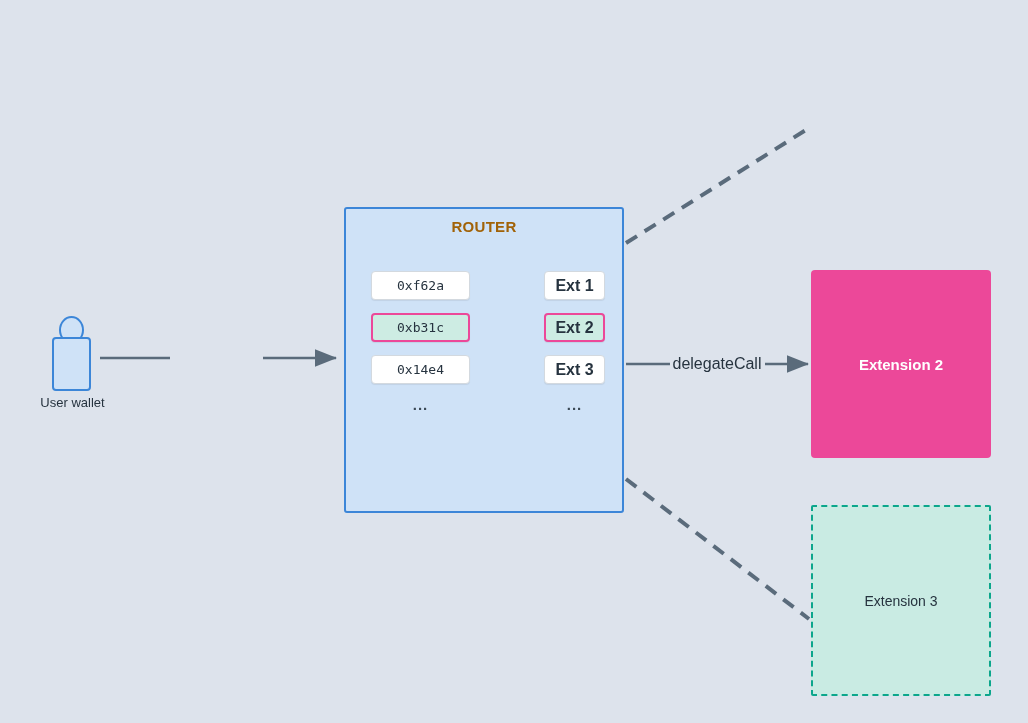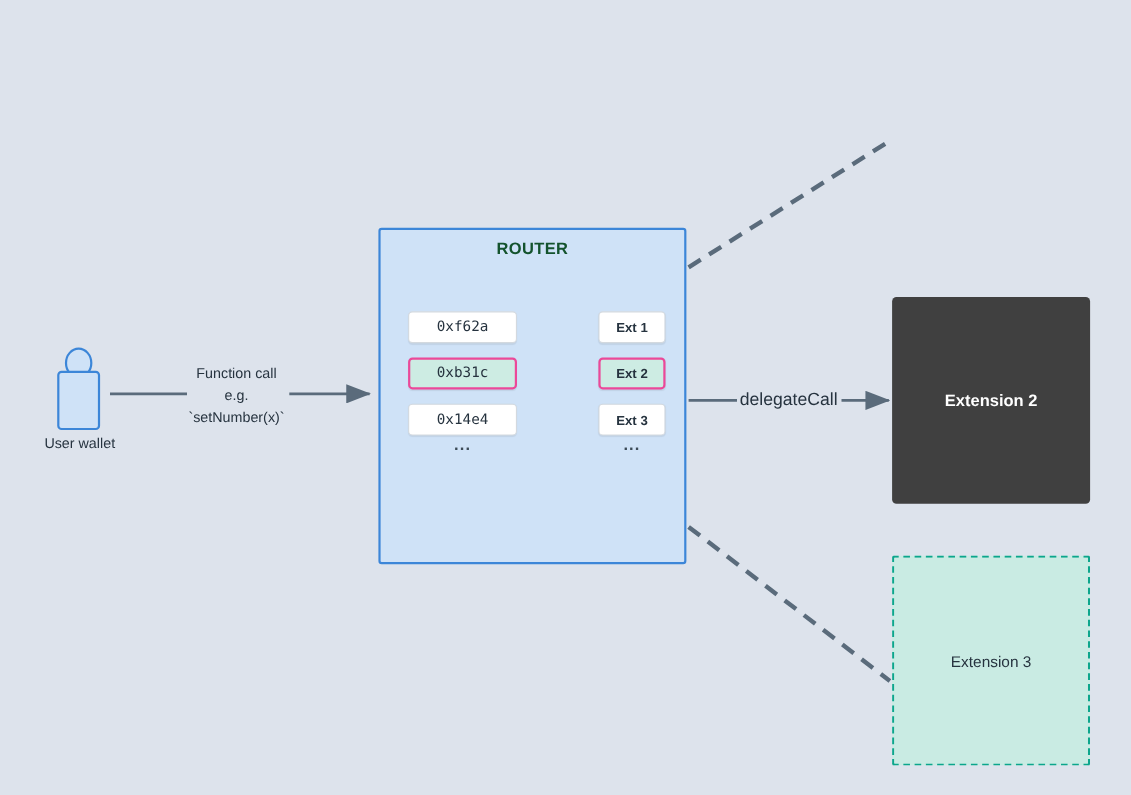--- a/index.html
+++ b/index.html
@@ -34,49 +34,48 @@
     border: 2px solid #3c86d8;
     border-radius: 3px;
     box-sizing: border-box;
   }
   .router-title {
     left: 344px; top: 218px;
     width: 280px;
     text-align: center;
     font-size: 15px;
     font-weight: bold;
-    color: #14532d;
+    color: #a16207;
     letter-spacing: 0.3px;
   }
 
   
   .chip {
     box-sizing: border-box;
     display: flex;
     align-items: center;
     justify-content: center;
     border-radius: 4px;
     background: #ffffff;
     border: 1px solid #d3d9df;
     box-shadow: 0 1px 1px rgba(0,0,0,0.07);
-    margin-top: 12px;
   }
   .chip.sel {
     left: 371px;
     width: 99px;
     height: 29px;
     font-family: "DejaVu Sans Mono", monospace;
     font-size: 13px;
     color: #26333f;
   }
   .chip.ext {
     left: 544px;
     width: 61px;
     height: 29px;
-    font-size: 12px;
+    font-size: 16px;
     font-weight: bold;
     color: #26333f;
   }
   .chip.hl {
     background: #cdece3;
     border: 2px solid #ec4899;
   }
   .dots {
     font-size: 15px;
     font-weight: bold;
@@ -95,21 +94,21 @@
     justify-content: center;
     border-radius: 2px;
   }
   .ext-panel.dashed {
     background: #c9ebe3;
     border: 2px dashed #0ca68c;
     color: #26333f;
     font-size: 14px;
   }
   .ext-panel.solid {
-    background: #404040;
+    background: #ec4899;
     color: #ffffff;
     font-size: 15px;
     font-weight: bold;
     border-radius: 4px;
   }
 
   
   .actor-label {
     left: 10px; top: 395px;
     width: 125px;
@@ -166,25 +165,20 @@
     <line x1="626" y1="364" x2="670" y2="364" stroke="#5a6b7b" stroke-width="2.5"></line>
     <line x1="765" y1="364" x2="808" y2="364" stroke="#5a6b7b" stroke-width="2.5" marker-end="url(#arrowGray)"></line>
 
     <line x1="626" y1="243" x2="809" y2="128" stroke="#5a6b7b" stroke-width="4" stroke-dasharray="13 9"></line>
 
     <line x1="626" y1="479" x2="809" y2="619" stroke="#5a6b7b" stroke-width="4" stroke-dasharray="13 9"></line>
   </svg>
 
   <div class="abs actor-label">User wallet</div>
 
-  <div class="abs call-label">
-    <div>Function call</div>
-    <div>e.g.</div>
-    <div>`setNumber(x)`</div>
-  </div>
 
   <div class="abs router-box"></div>
   <div class="abs router-title">ROUTER</div>
 
   <div class="abs chip sel" style="top:271px;">0xf62a</div>
   <div class="abs chip ext" style="top:271px;">Ext 1</div>
 
   <div class="abs chip sel hl" style="top:313px;">0xb31c</div>
   <div class="abs chip ext hl" style="top:313px;">Ext 2</div>
 

